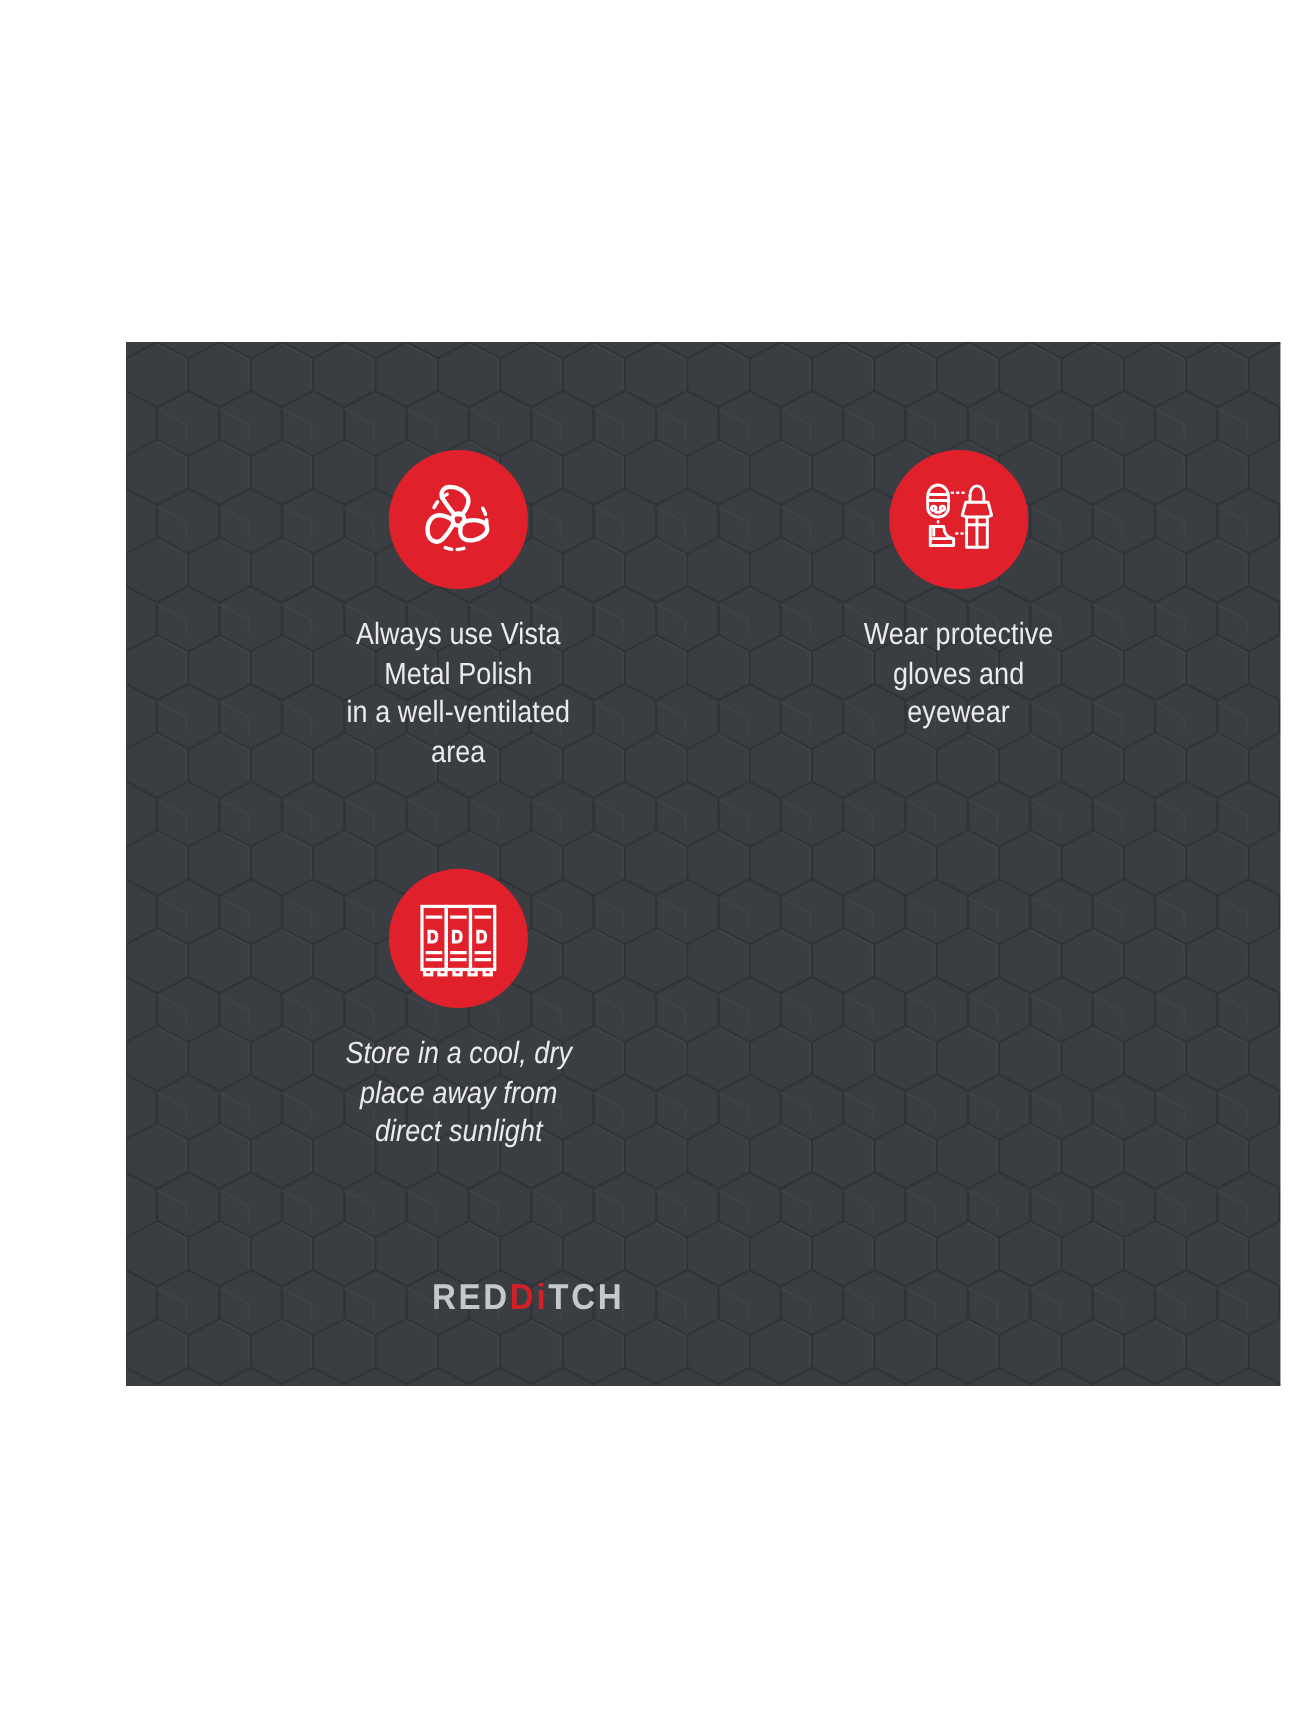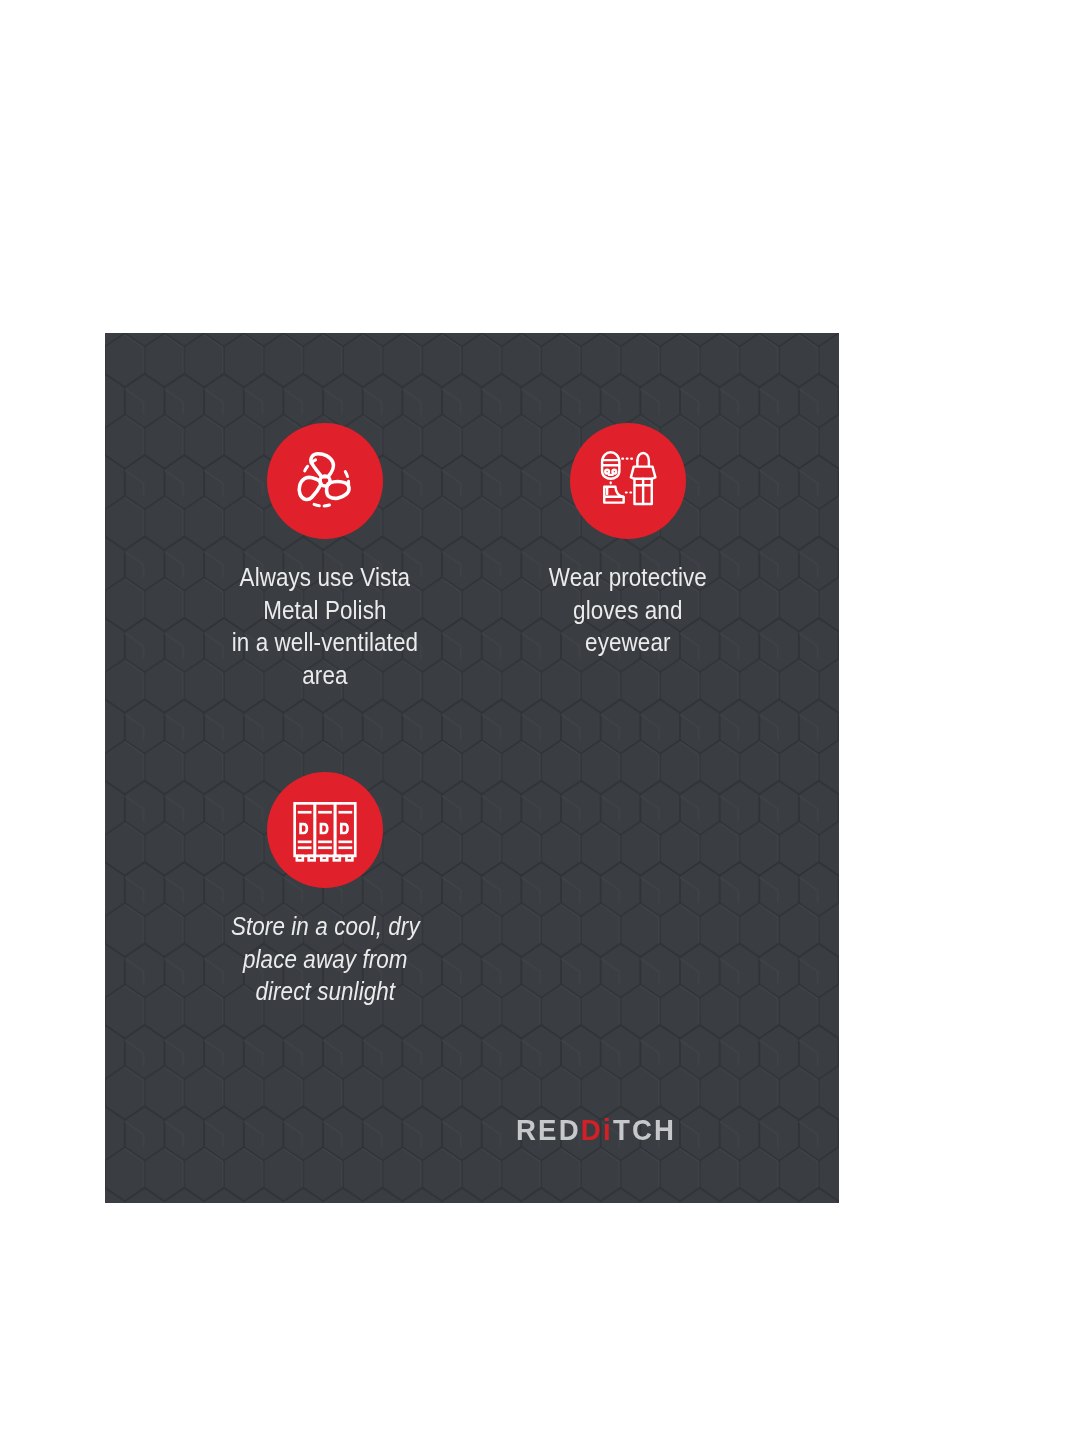--- a/index.html
+++ b/index.html
@@ -14,25 +14,24 @@
     font-family: "Liberation Sans", sans-serif;
     overflow: hidden;
     position: relative;
   }
 
   
   #safety-panel {
     position: absolute;
     left: 105px;
     top: 285px;
-    width: 734px;
+    width: 962px;
     height: 870px;
     background-color: #3a3d42;
     overflow: hidden;
-    margin-top: 48px;
   }
 
   
   #hex-texture {
     position: absolute;
     inset: 0;
     pointer-events: none;
     opacity: 1;
   }
   #hex-texture svg {
@@ -87,21 +86,21 @@
     transform-origin: center top;
     white-space: pre-line;
   }
 
   
   #brand-logo {
     position: absolute;
     left: 0;
     top: 780px;
     width: 100%;
-    text-align: center;
+    text-align: left;
     padding-right: 0px;
   }
   #brand-logo .logo-inner {
     display: inline-block;
     margin-left: 248px;
     font-family: "Liberation Sans", sans-serif;
     font-weight: 700;
     font-size: 30px;
     letter-spacing: 2.4px;
     transform: scaleX(0.92);

